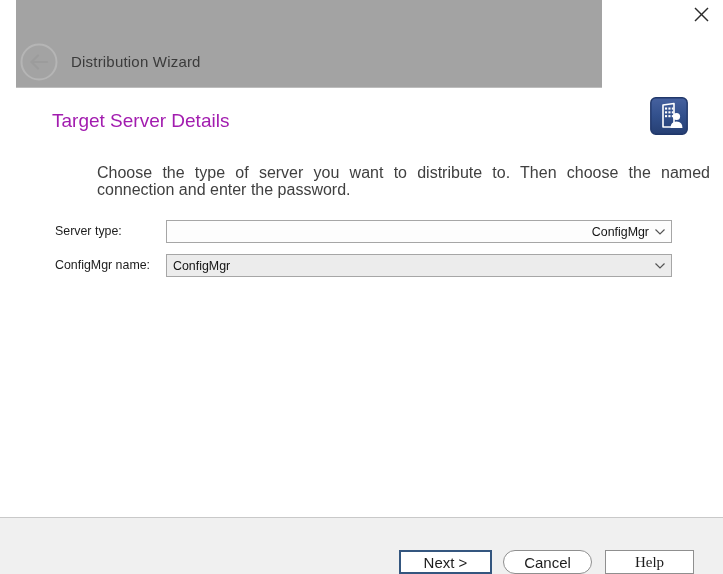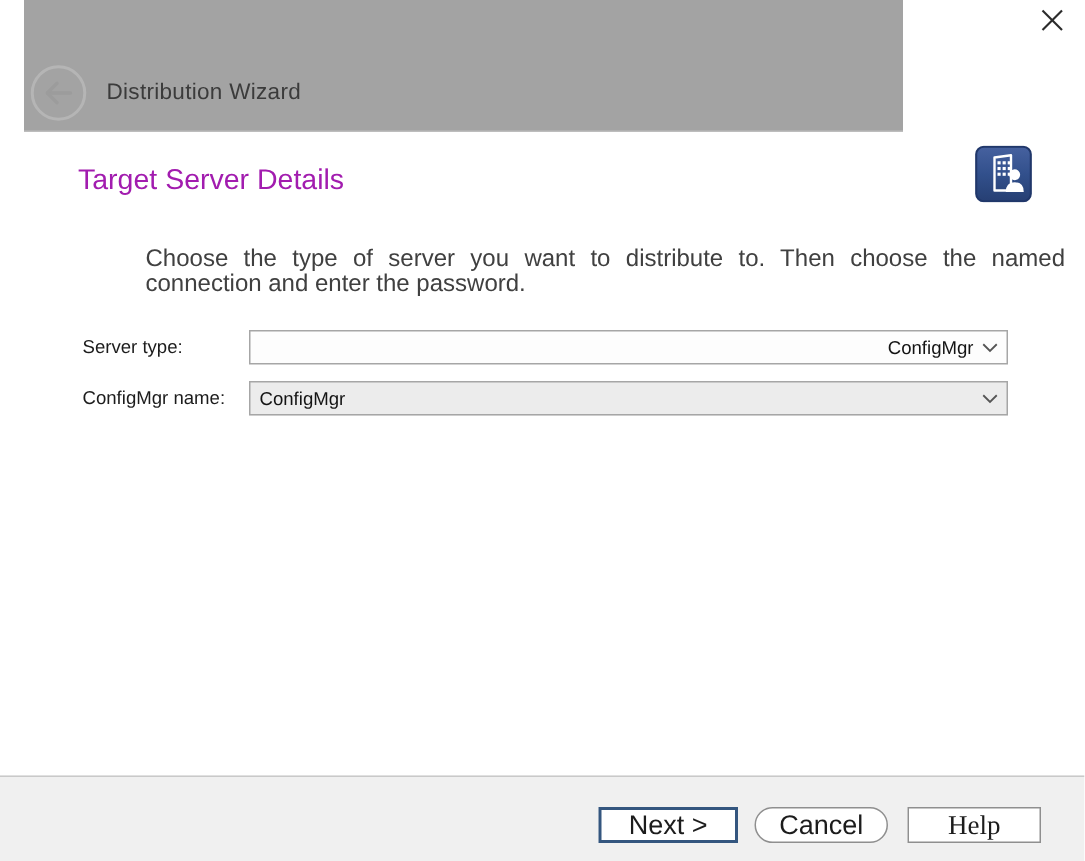--- a/index.html
+++ b/index.html
@@ -53,23 +53,23 @@
     padding-left:6px;font-size:12.4px;color:#141414;flex:1;
     white-space:nowrap;overflow:hidden;
   }
   .combo-chevron{width:22px;display:flex;justify-content:center;align-items:center;}
   
   .footer{
     position:absolute;left:0;top:517px;width:723px;height:57px;
     background:#f0f0f0;border-top:1px solid #c9c9c9;box-sizing:border-box;
   }
   .btn{
-    position:absolute;top:20px;height:24px;box-sizing:border-box;
+    position:absolute;top:32px;height:24px;box-sizing:border-box;
     background:#ffffff;border:1px solid #8f8f8f;
-    font-size:18px;color:#1c1c1c;
+    font-size:15px;color:#1c1c1c;
     display:flex;align-items:center;justify-content:center;cursor:pointer;
     font-family:inherit;padding:0;
   }
   .btn-next{left:399px;width:93px;border:2px solid #34567f;}
   .btn-cancel{left:503px;width:89px;border-radius:12px;}
   .btn-help{left:605px;width:89px;font-family:Liberation Serif, serif;}
 </style>
 </head>
 <body>
 

